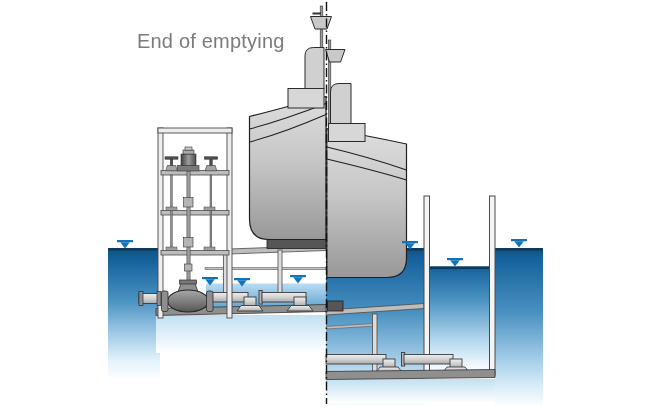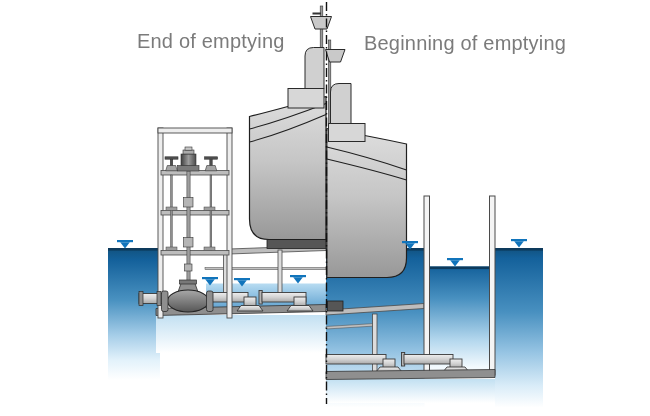--- a/index.html
+++ b/index.html
@@ -216,14 +216,13 @@
       <use href="#wl" x="202" y="277"></use>
       <use href="#wl" x="234" y="278"></use>
       <use href="#wl" x="290" y="275"></use>
       <use href="#wl" x="402" y="241"></use>
       <use href="#wl" x="447" y="258"></use>
       <use href="#wl" x="511" y="239"></use>
     </g>
   </svg>
 
   <div class="label label-left">End of emptying</div>
-  <div class="label label-right">Beginning of emptying</div>
 </div>
 
 </body></html>

